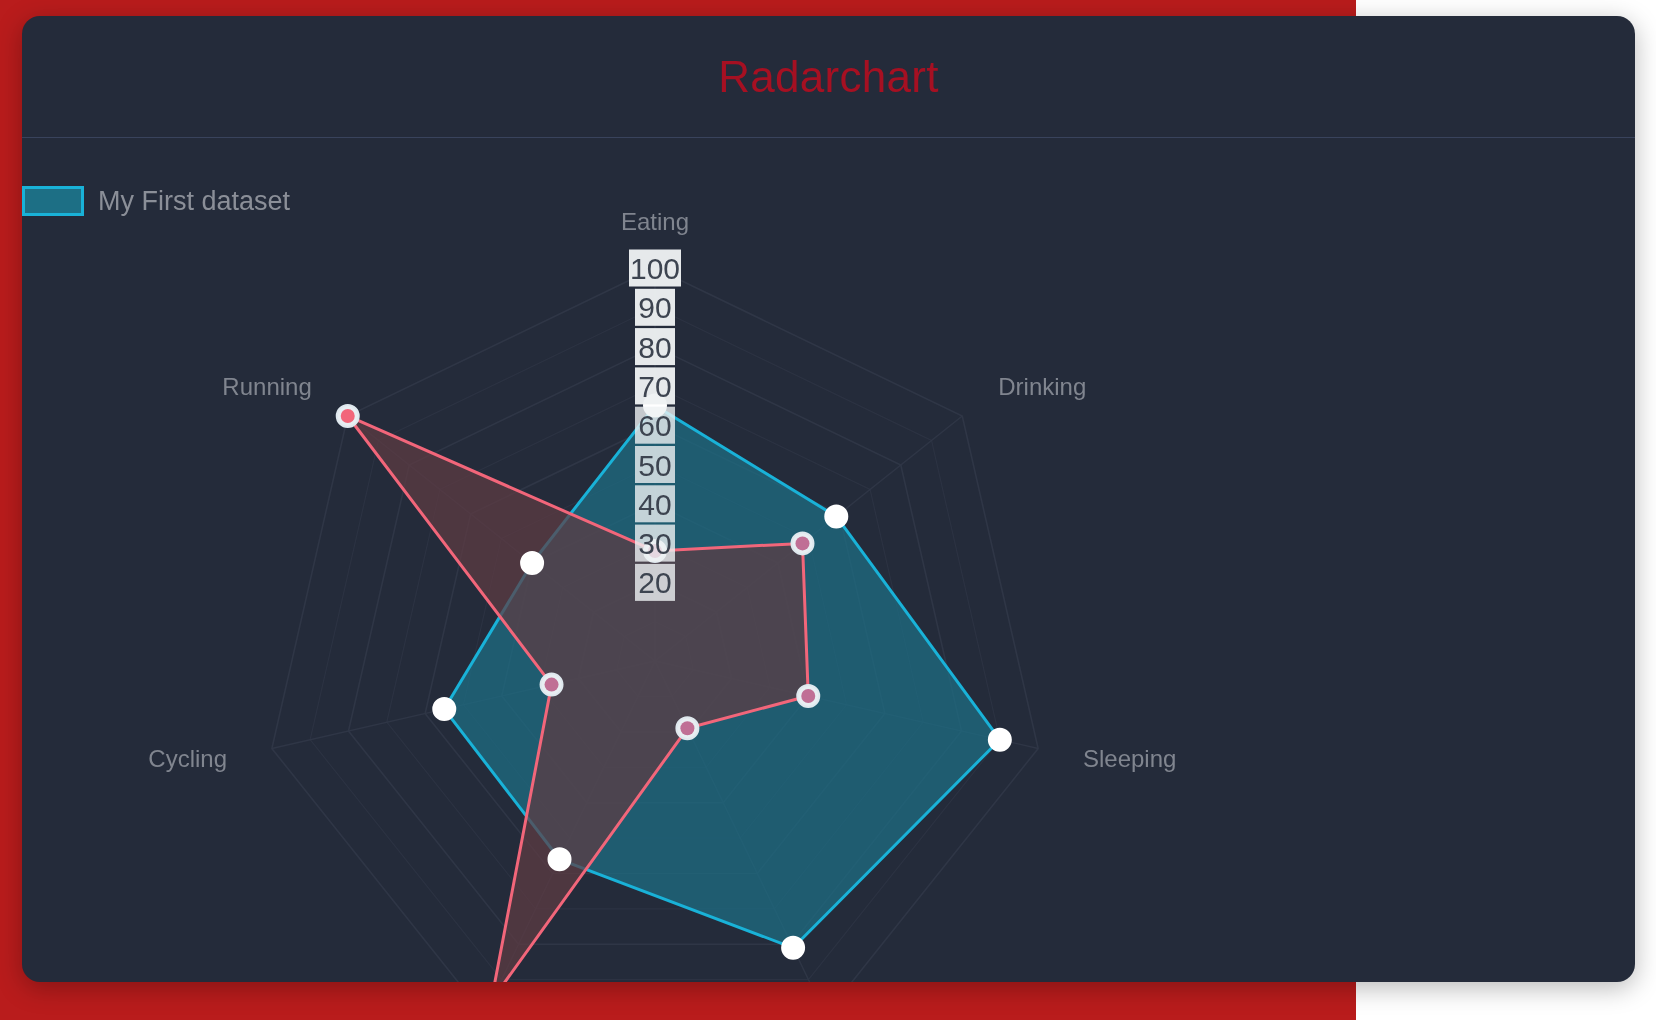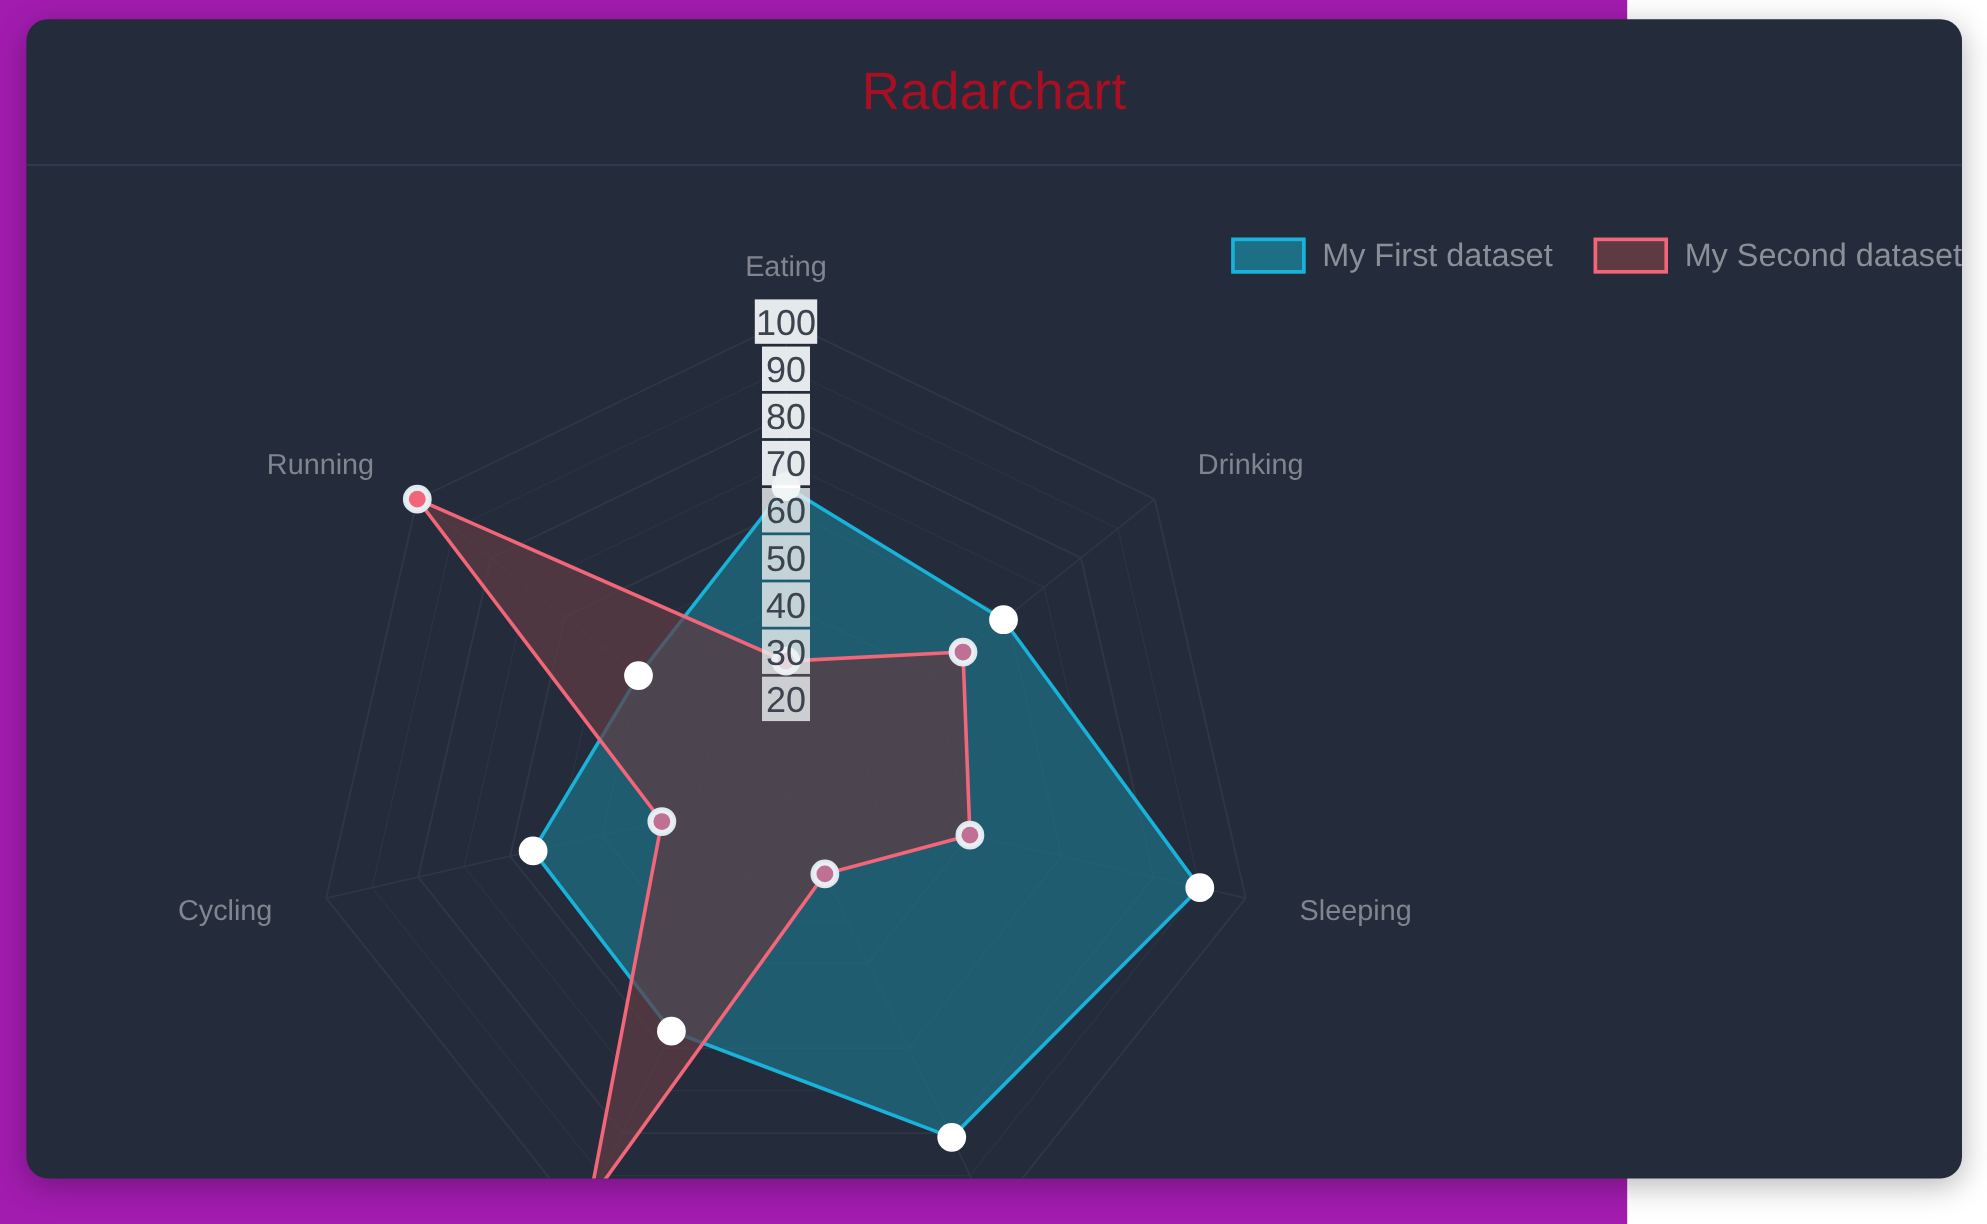--- a/index.html
+++ b/index.html
@@ -9,21 +9,21 @@
     height: 1020px;
     background: #ffffff;
     font-family: "Liberation Sans", sans-serif;
     overflow: hidden;
   }
 
   #app {
     position: relative;
     width: 1356px;
     height: 1020px;
-    background: #a21caf;
+    background: #b91c1c;
   }
 
   #card {
     position: absolute;
     left: 22px;
     top: 16px;
     width: 1613px;
     height: 966px;
     background: #242b3a;
     border-radius: 18px;
@@ -58,24 +58,24 @@
     left: 0;
     top: 122px;
     width: 100%;
     height: 844px;
   }
 
   
   #legend {
     position: absolute;
     left: 0;
-    top: 60px;
+    top: 48px;
     width: 100%;
     display: flex;
-    justify-content: flex-end;
+    justify-content: space-between;
     align-items: center;
     gap: 34px;
     pointer-events: auto;
   }
 
   .legend-item {
     display: flex;
     align-items: center;
     gap: 14px;
     cursor: pointer;
@@ -128,24 +128,20 @@
     <div id="card-header">
       <div id="chart-title">Radarchart</div>
     </div>
 
     <div id="chart-body">
 
       <div id="legend">
         <div class="legend-item">
           <span class="legend-swatch" style="background: rgb(29, 111, 133); border-color: rgb(25, 178, 216);"></span>
           <span class="legend-label">My First dataset</span>
-        </div>
-        <div class="legend-item">
-          <span class="legend-swatch" style="background: rgb(94, 59, 66); border-color: rgb(242, 102, 122);"></span>
-          <span class="legend-label">My Second dataset</span>
         </div>
       </div>
 
       <div id="radar-wrap">
         <svg id="radar-svg" width="1613" height="844" viewBox="0 0 1613 844">
           <g id="grid-layer">
               <polygon points="633,432.4 694.4519545219871,461.99370157390354 709.6293338974914,528.4901454089663 667.1032618946401,581.8161530171301 598.8967381053599,581.8161530171301 556.3706661025086,528.4901454089663 571.5480454780128,461.99370157390354" fill="none" stroke="#2f3646" stroke-width="1.6"></polygon>
               <polygon points="633,353.79999999999995 755.9039090439743,412.9874031478071 786.2586677949827,545.9802908179327 701.2065237892801,652.6323060342603 564.7934762107199,652.6323060342603 479.74133220501733,545.9802908179327 510.0960909560257,412.9874031478071" fill="none" stroke="#2f3646" stroke-width="1.6"></polygon>
               <polygon points="633,275.20000000000005 817.3558635659614,363.98110472171066 862.8880016924741,563.470436226899 735.3097856839202,723.4484590513904 530.6902143160798,723.4484590513904 403.111998307526,563.470436226899 448.64413643403856,363.9811047217107" fill="none" stroke="#2f3646" stroke-width="1.6"></polygon>
               <polygon points="633,196.59999999999997 878.8078180879486,314.97480629561414 939.5173355899653,580.9605816358653 769.4130475785603,794.2646120685206 496.5869524214397,794.2646120685206 326.4826644100346,580.9605816358653 387.1921819120514,314.9748062956142" fill="none" stroke="#2f3646" stroke-width="1.6"></polygon>

